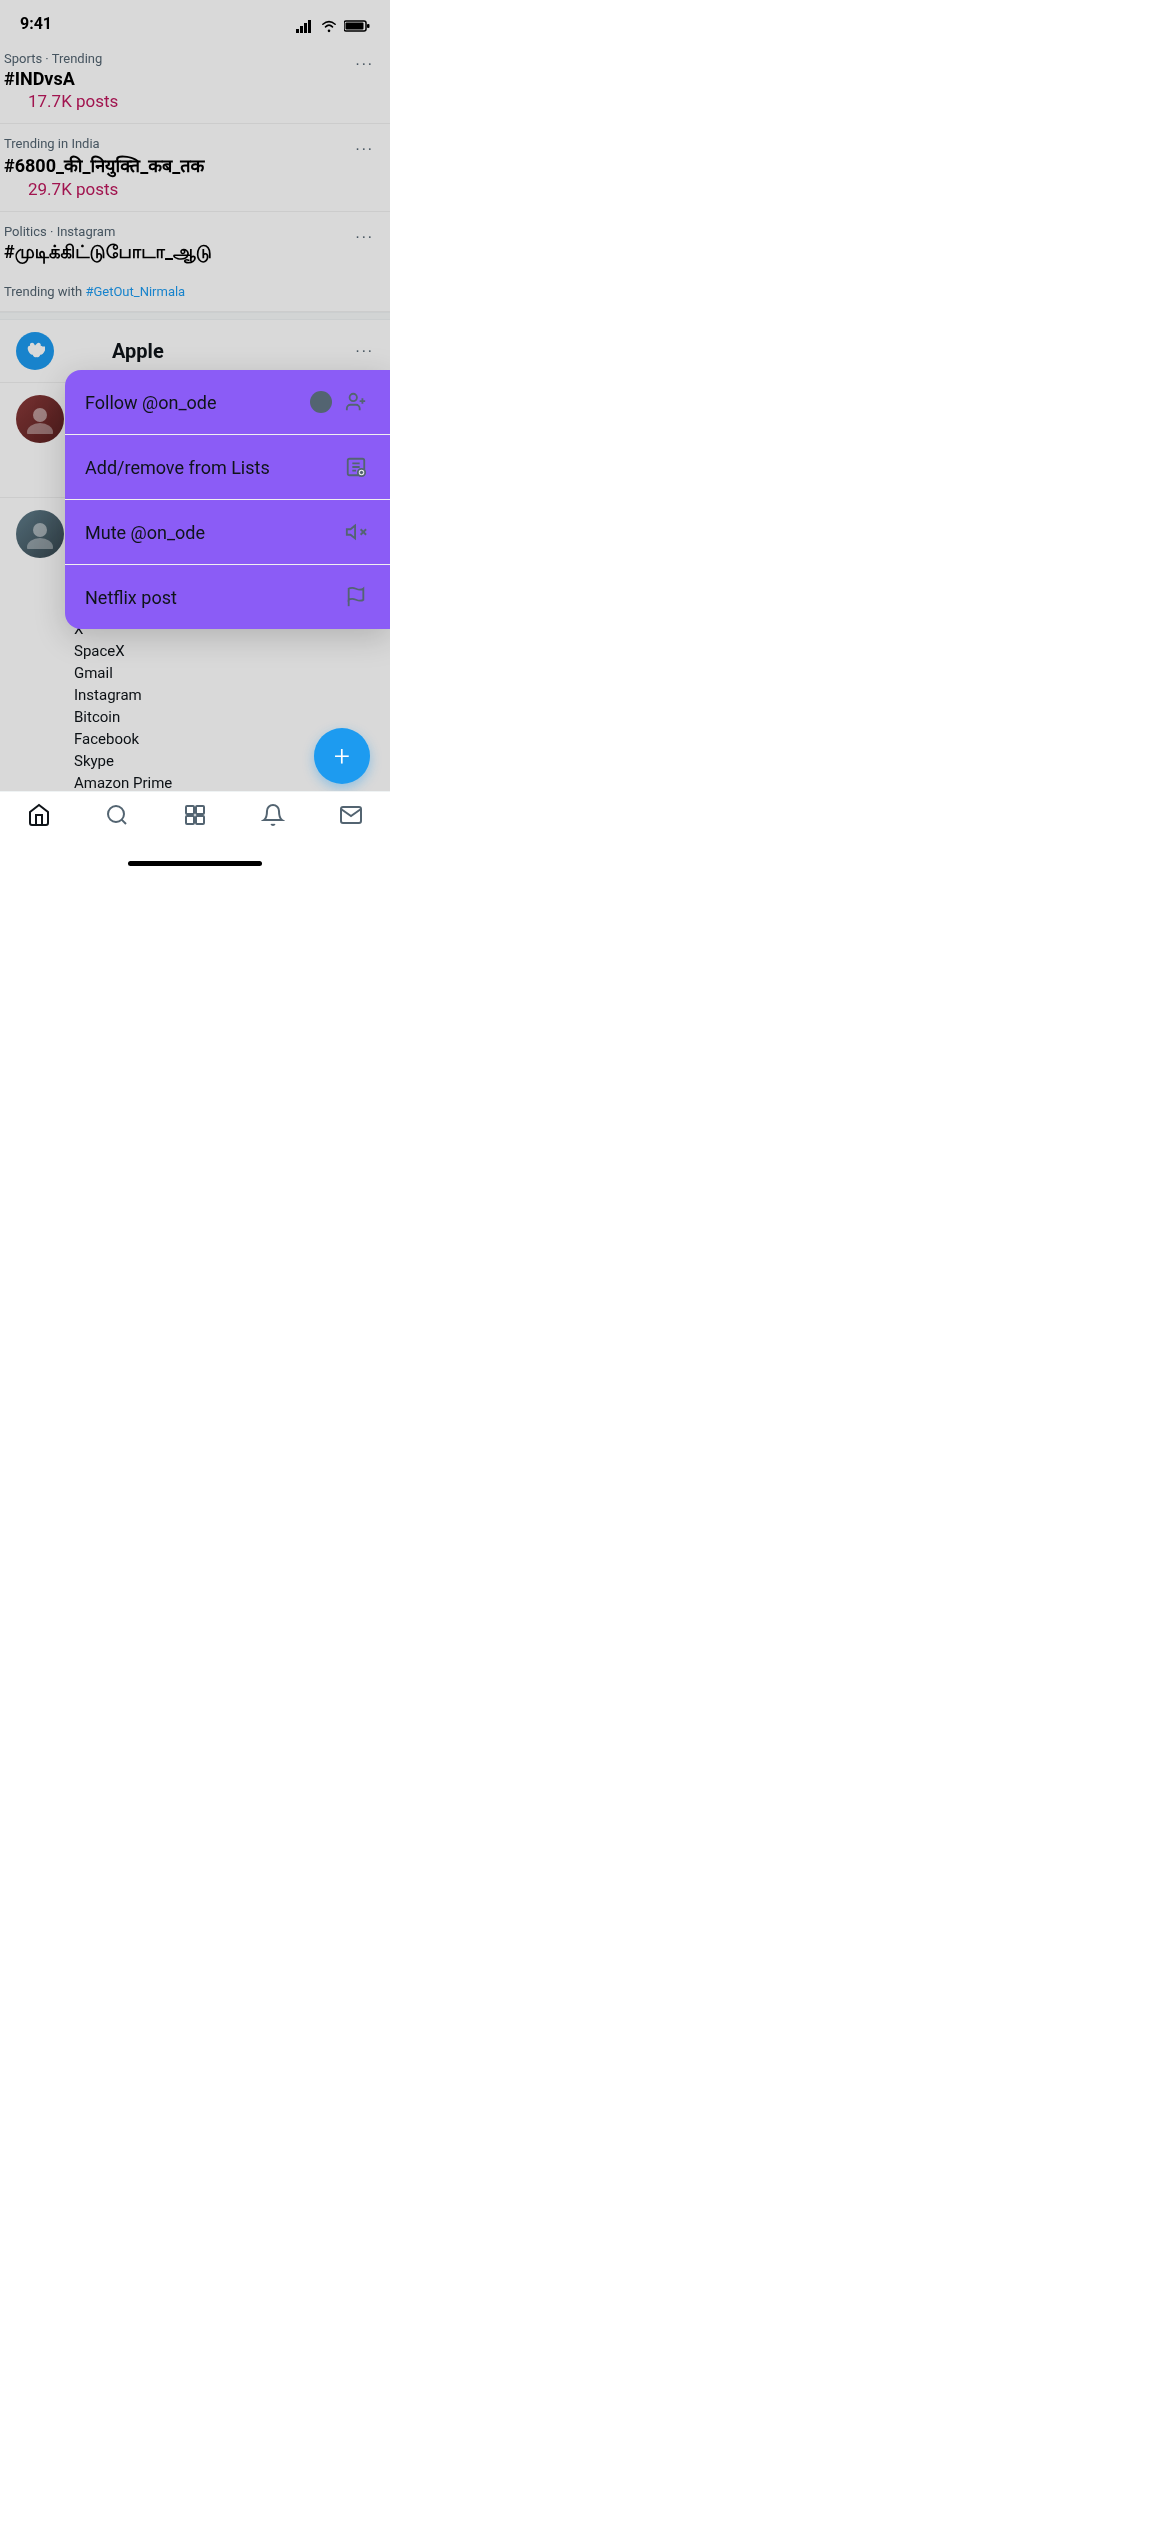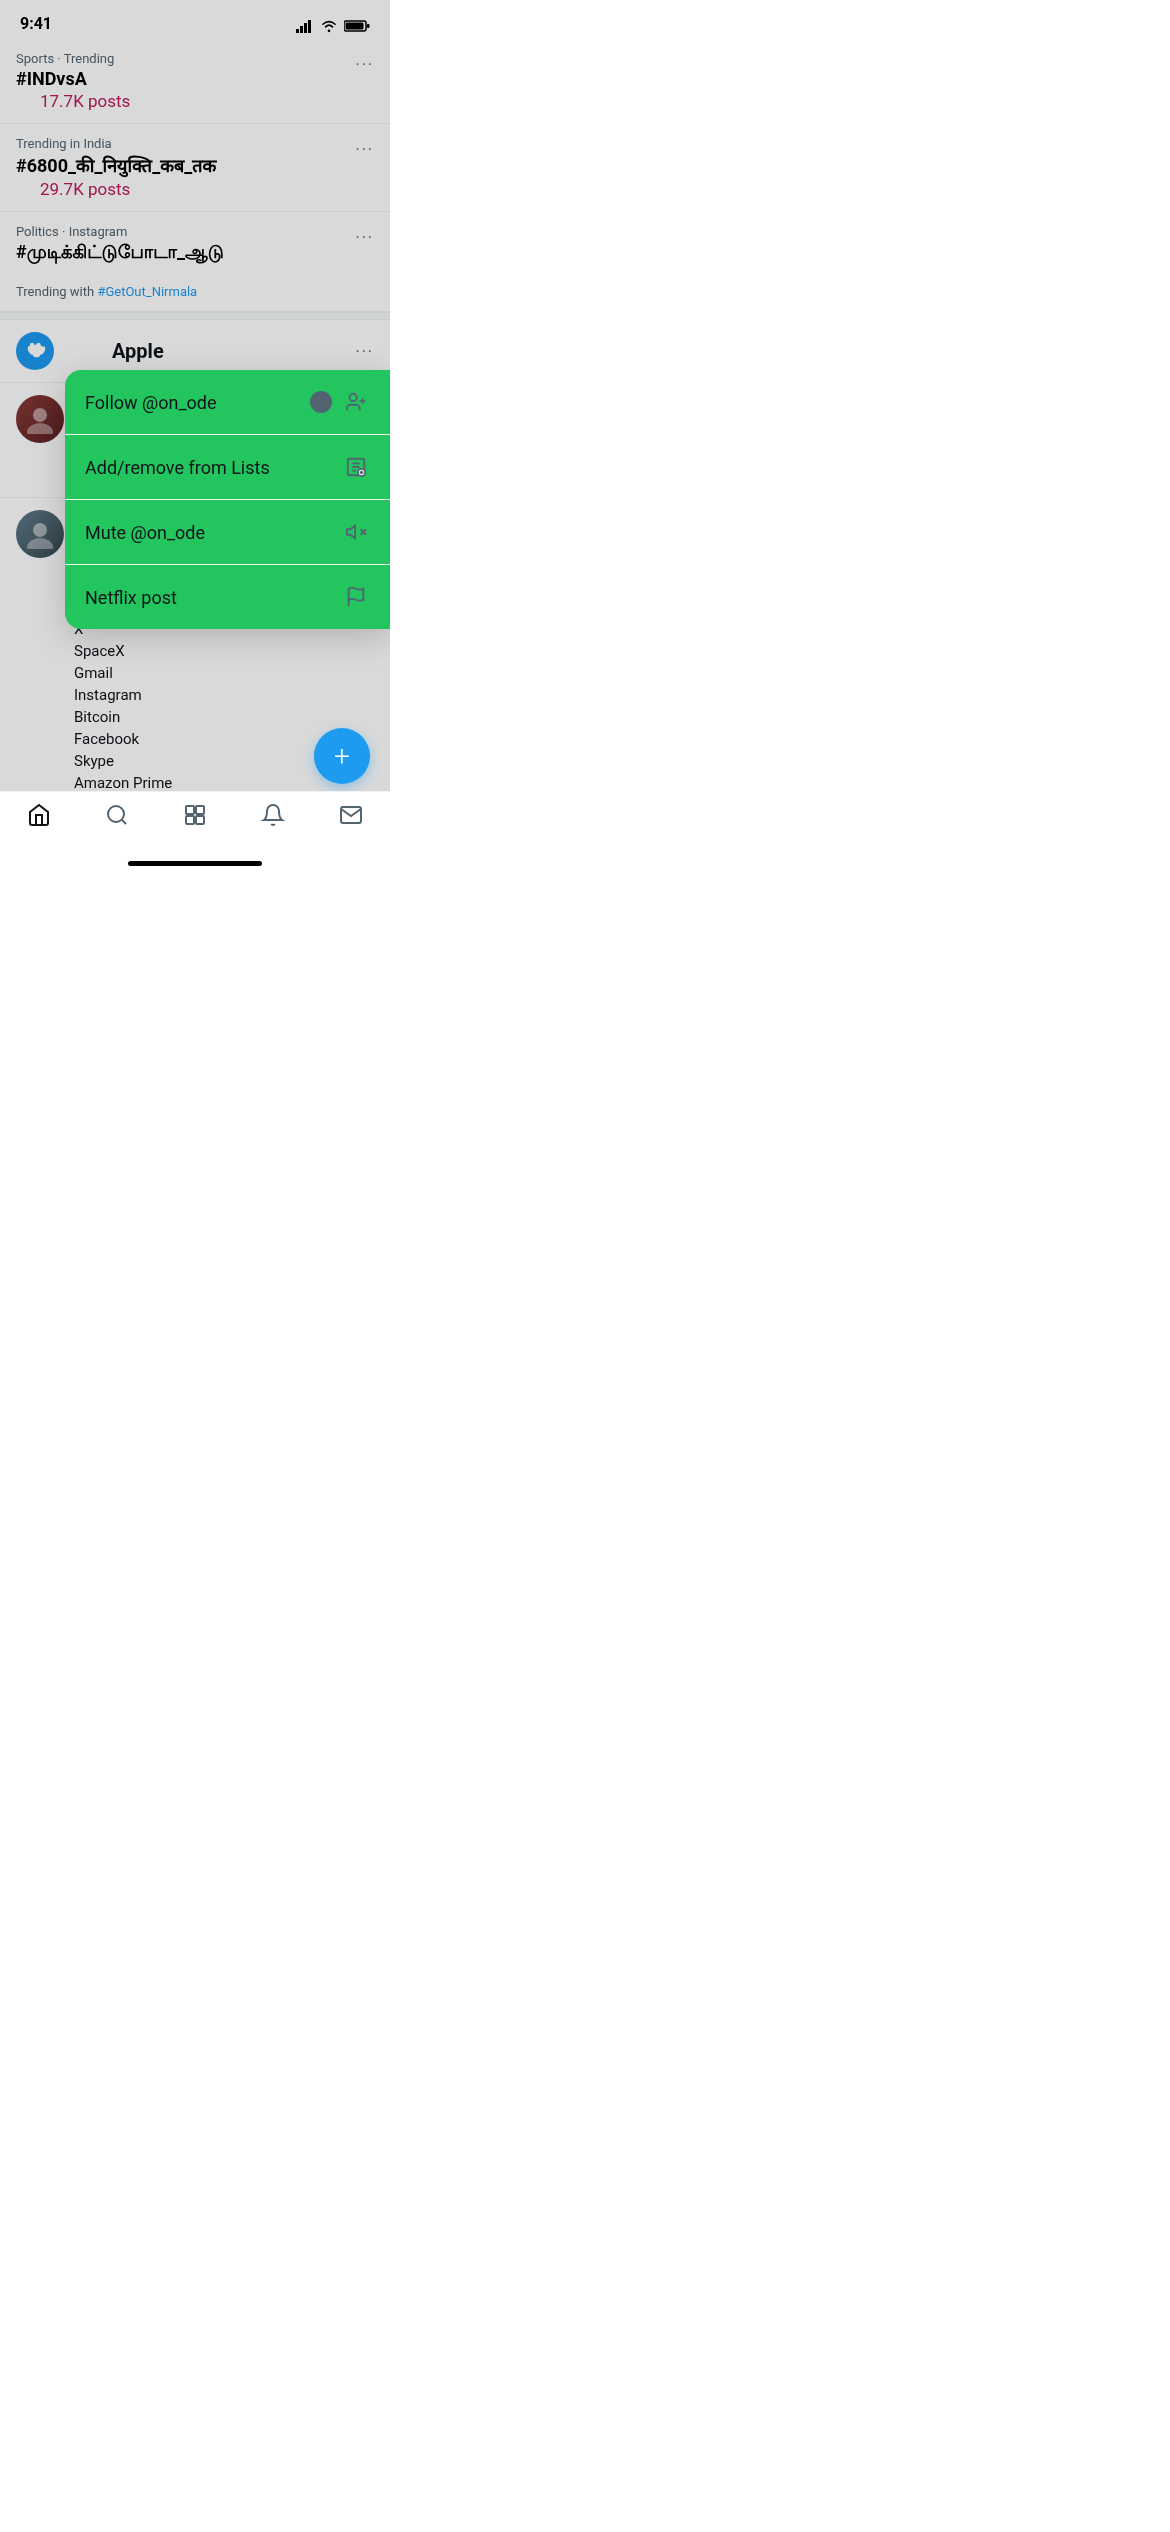--- a/index.html
+++ b/index.html
@@ -20,21 +20,21 @@
       align-items: flex-end;
       padding: 14px 20px 6px;
       font-size: 15px;
       font-weight: 600;
     }
     .status-bar-time { font-weight: 700; font-size: 16px; }
     .status-icons { display: flex; align-items: center; gap: 6px; }
 
     
     .trending-item {
-      padding: 12px 16px;
+      padding: 12px 4px;
       border-bottom: 1px solid #f0f0f0;
       position: relative;
     }
     .trending-label {
       font-size: 13px;
       color: #536471;
       margin-bottom: 2px;
     }
     .trending-hashtag {
       font-size: 18px;
@@ -136,21 +136,21 @@
       z-index: 100;
       pointer-events: none;
     }
 
     
     .context-menu {
       position: absolute;
       top: 370px;
       left: 65px;
       right: 0;
-      background: #22c55e;
+      background: #8b5cf6;
       border-radius: 16px 0 0 16px;
       box-shadow: 0 8px 32px rgba(0,0,0,0.18);
       z-index: 200;
       overflow: hidden;
     }
     .context-menu-item {
       display: flex;
       align-items: center;
       justify-content: space-between;
       padding: 18px 20px;

